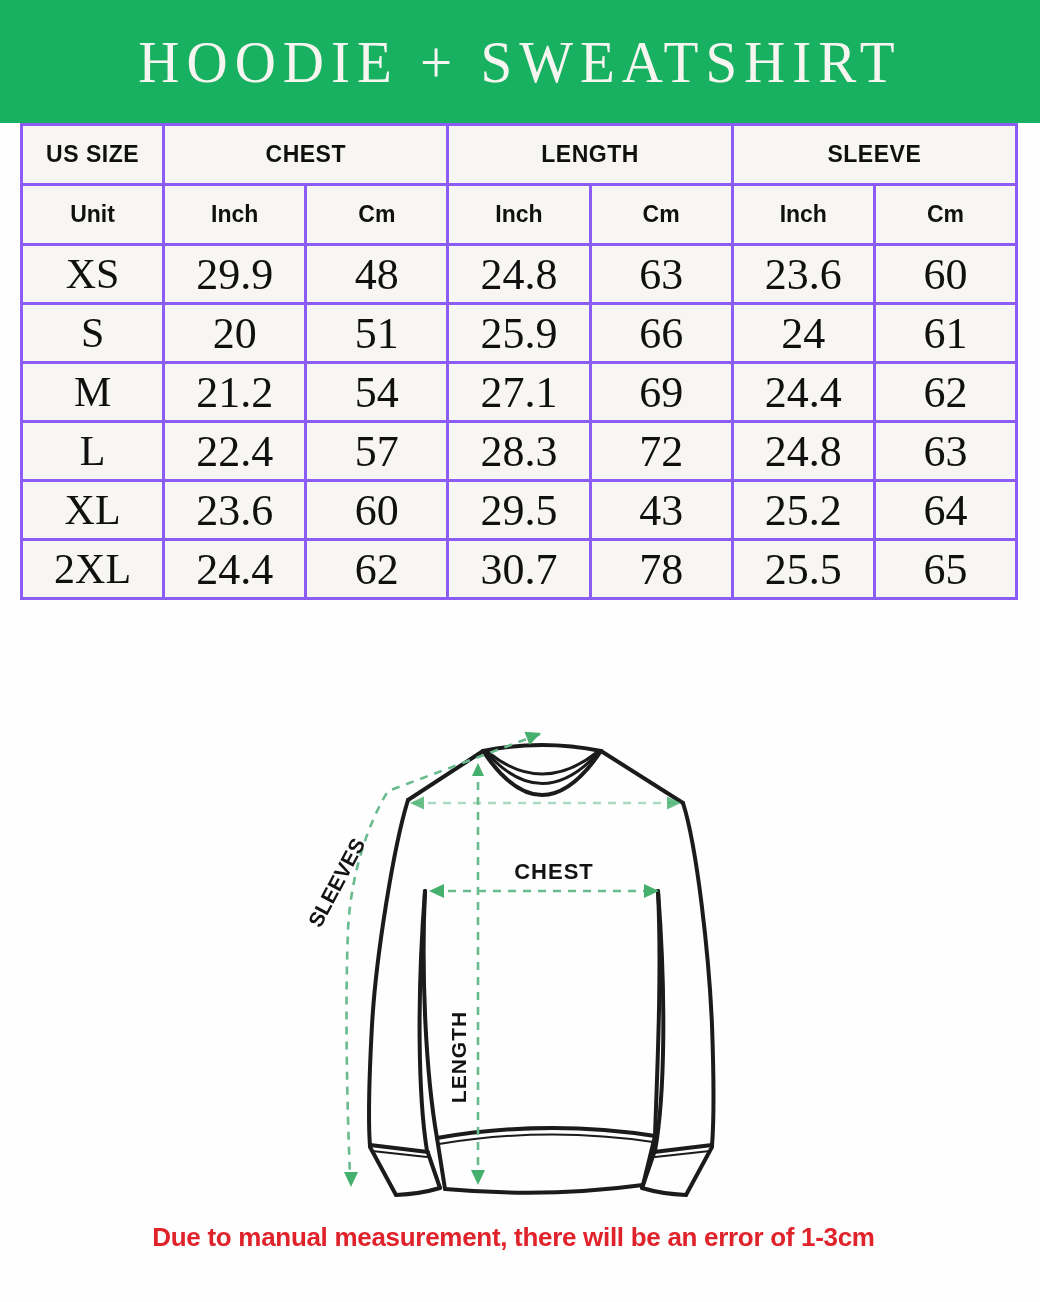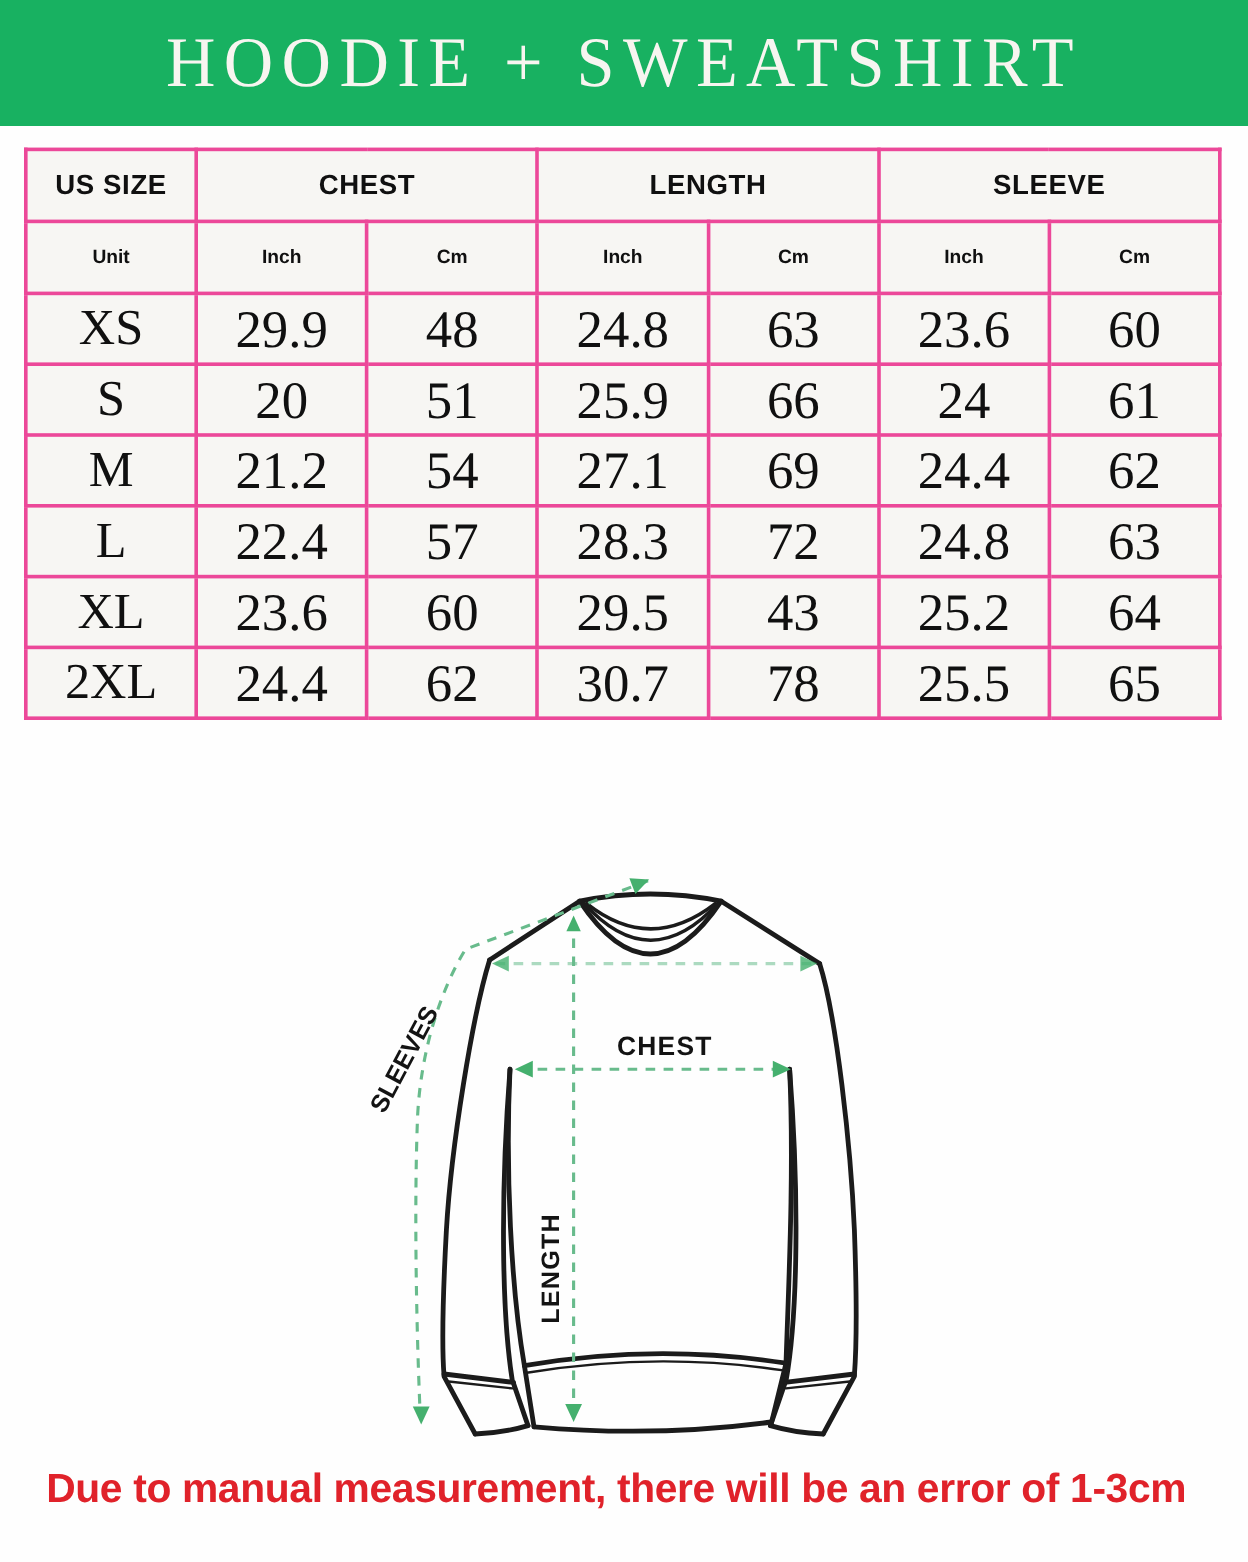--- a/index.html
+++ b/index.html
@@ -5,69 +5,69 @@
   html,body{margin:0;padding:0;}
   .page{
     position:relative;
     width:1040px;height:1302px;
     background:#fefefe;
     overflow:hidden;
     font-family:"Liberation Sans", sans-serif;
   }
   
   .banner{
-    position:absolute;left:0;top:0;width:1040px;height:105px;
+    position:absolute;left:0;top:0;width:1040px;height:123px;
     background:#18b161;
     display:flex;align-items:center;justify-content:center;
   }
   .banner .title{
     font-family:"Liberation Serif", serif;
     font-size:57px;
     color:#f7f5f0;
     letter-spacing:7px;
     white-space:nowrap;
     transform:scaleY(1.04);
   }
   
   table.size-chart{
     position:absolute;left:20px;top:123px;
     width:998px;
     border-collapse:collapse;
     table-layout:fixed;
     background:#f7f6f3;
   }
   table.size-chart td,table.size-chart th{
-    border:3px solid #ec4899;
+    border:3px solid #8b5cf6;
     text-align:center;vertical-align:middle;
     padding:0;
     background:#f7f6f3;
     color:#101010;
   }
   tr.group-row th{height:57px;font-size:23px;font-weight:700;letter-spacing:.5px;}
-  tr.unit-row  th{height:57px;font-size:16px;font-weight:700;}
+  tr.unit-row  th{height:57px;font-size:23px;font-weight:700;}
   tr.data-row  td{height:56px;}
   tr.data-row td{
     font-family:"Liberation Serif", serif;
     font-size:44px;
     font-weight:400;
   }
   tr.data-row td.size-cell{font-size:42px;}
   
   .diagram{position:absolute;left:300px;top:695px;width:480px;height:520px;}
   .diagram svg{display:block;}
   .svg-label{
     font-family:"Liberation Sans", sans-serif;
     font-weight:700;
     fill:#131313;
   }
   
   .caption{
     position:absolute;left:0;top:1222px;width:1027px;
     text-align:center;
-    font-size:34px;font-weight:700;
+    font-size:26px;font-weight:700;
     letter-spacing:-0.3px;
     color:#e0222a;
   }
 </style>
 </head>
 <body>
 
 <div class="page">
 
   <div class="banner">

